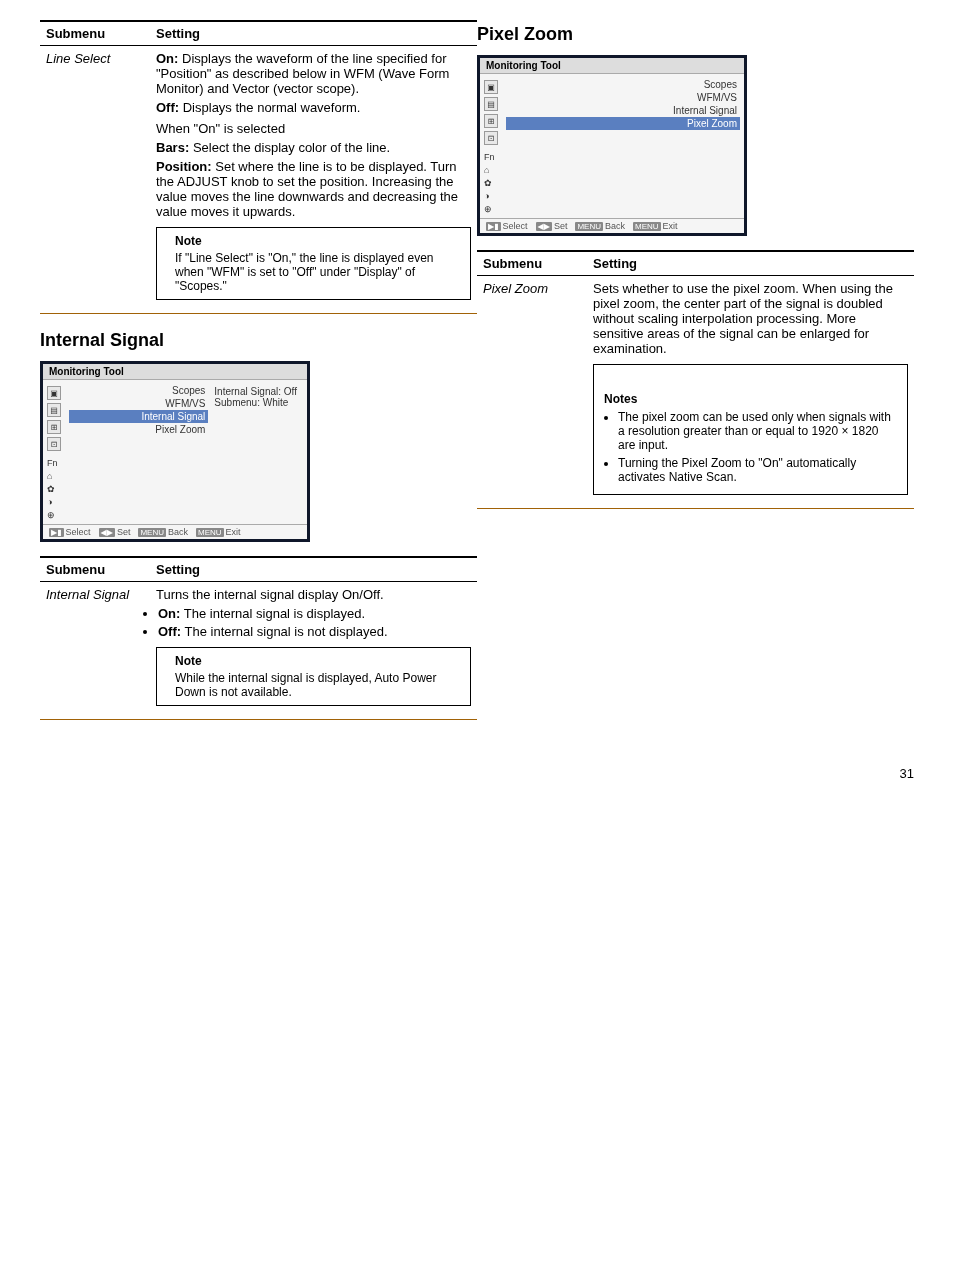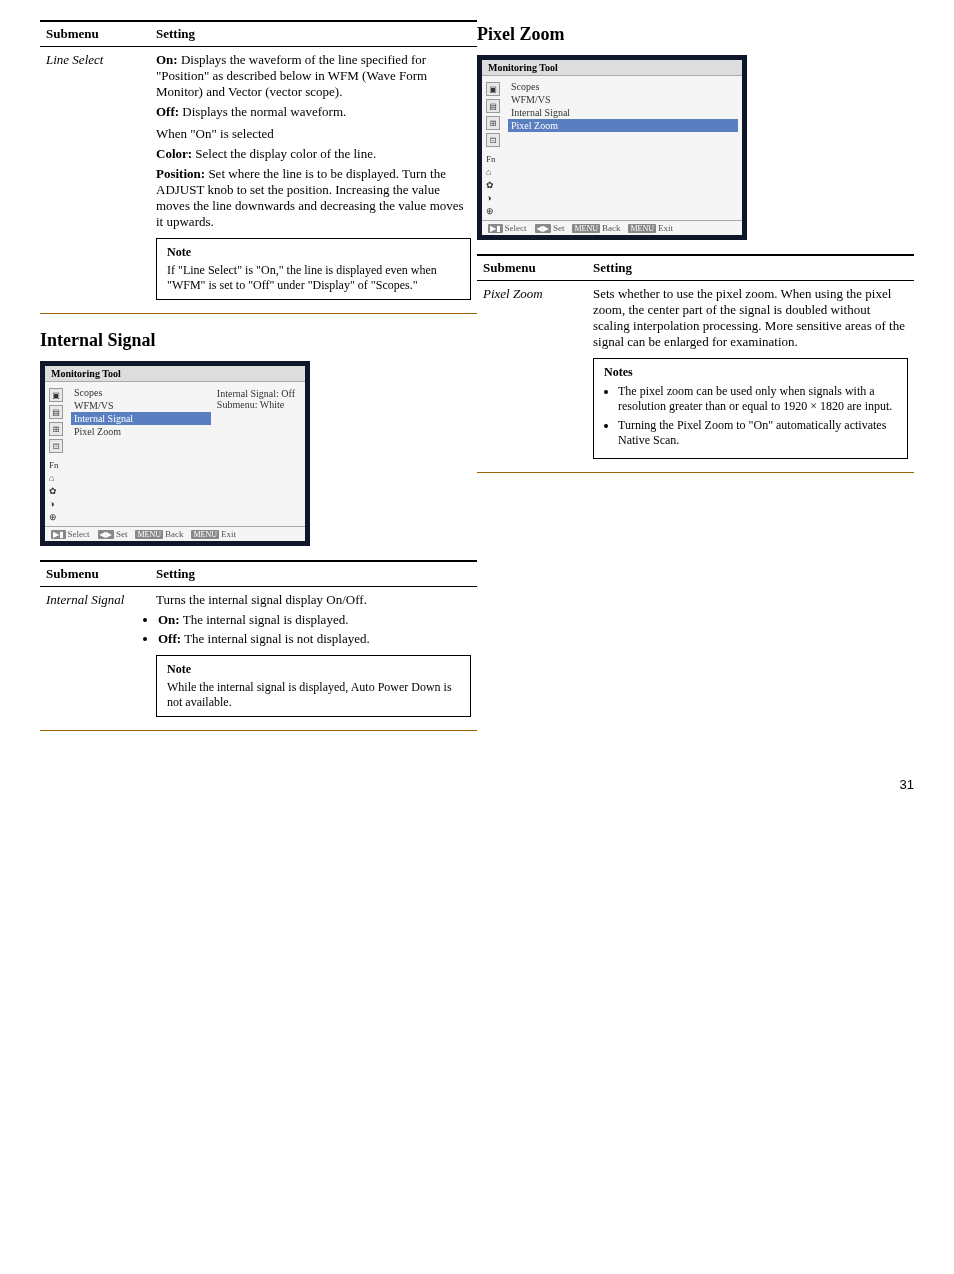--- a/index.html
+++ b/index.html
@@ -7,21 +7,20 @@
       font-family: Arial, Helvetica, sans-serif;
       font-size: 13px;
       background: #fff;
       color: #000;
       width: 954px;
       min-height: 1274px;
       padding: 20px 40px;
     }
     .page-layout {
       display: flex;
-      font-family: Liberation Serif, serif;
     }
     .left-col {
       flex: 1;
       max-width: 440px;
     }
     .right-col {
       flex: 1;
       max-width: 440px;
     }
     
@@ -51,49 +50,50 @@
     
     .section-heading {
       font-size: 18px;
       font-weight: bold;
       margin-bottom: 10px;
       margin-top: 4px;
     }
     
     .note-box {
       border: 1px solid #000;
-      padding: 6px 10px;
+      padding: 6px 18px;
       margin: 8px 0;
       font-size: 12px;
     }
     .note-box .note-title {
       font-weight: bold;
       font-size: 12px;
       margin-bottom: 3px;
     }
     .notes-box {
       border: 1px solid #000;
       padding: 6px 10px;
       margin: 8px 0;
       font-size: 12px;
     }
     .notes-box .note-title {
       font-weight: bold;
       font-size: 12px;
       margin-bottom: 4px;
+      margin-top: 21px;
     }
     .notes-box ul {
       margin-left: 14px;
     }
     .notes-box ul li {
       margin-bottom: 4px;
     }
     
     .monitor-tool {
-      border: 5px solid #0f172a;
+      border: 3px solid #0f172a;
       background: #f5f5f5;
       width: 270px;
       margin-bottom: 14px;
       font-size: 10px;
       position: relative;
     }
     .monitor-tool-title {
       background: #ddd;
       padding: 2px 6px;
       font-size: 10px;
@@ -124,20 +124,21 @@
       background: #e8e8e8;
       font-size: 8px;
     }
     .monitor-menu {
       flex: 1;
       font-size: 10px;
     }
     .monitor-menu-row {
       padding: 1px 3px;
       color: #333;
+      text-align: right;
     }
     .monitor-menu-row.selected {
       background: #5a7fc0;
       color: #fff;
     }
     .monitor-right-panel {
       padding: 2px 6px;
       font-size: 10px;
       color: #333;
     }
@@ -202,21 +203,21 @@
             <p>
               <span class="bold-term">On:</span>
               <span>Displays the waveform of the line specified for "Position" as described below in WFM (Wave Form Monitor) and Vector (vector scope).</span>
             </p>
             <p>
               <span class="bold-term">Off:</span>
               <span>Displays the normal waveform.</span>
             </p>
             <p style="margin-top:6px;">When "On" is selected</p>
             <p>
-              <span class="bold-term">Color:</span>
+              <span class="bold-term">Bars:</span>
               <span>Select the display color of the line.</span>
             </p>
             <p>
               <span class="bold-term">Position:</span>
               <span>Set where the line is to be displayed. Turn the ADJUST knob to set the position. Increasing the value moves the line downwards and decreasing the value moves it upwards.</span>
             </p>
             <div class="note-box">
               <div class="note-title">Note</div>
               <span>If "Line Select" is "On," the line is displayed even when "WFM" is set to "Off" under "Display" of "Scopes."</span>
             </div>

